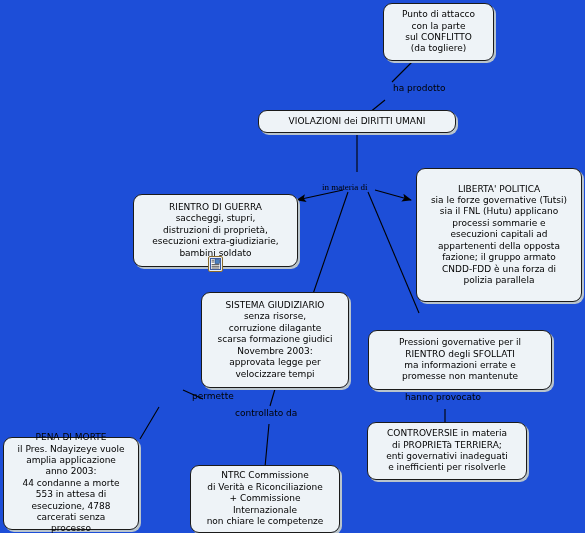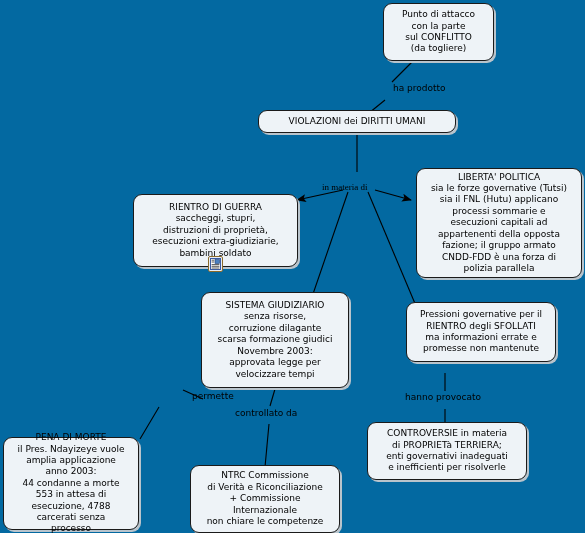--- a/index.html
+++ b/index.html
@@ -8,21 +8,21 @@
     padding: 0;
     background: #ffffff;
   }
   body {
     font-family: "DejaVu Sans", sans-serif;
   }
   #canvas {
     position: relative;
     width: 585px;
     height: 533px;
-    background: #0369a1;
+    background: #1d4ed8;
     overflow: hidden;
   }
   #edge-layer {
     position: absolute;
     left: 0;
     top: 0;
     width: 585px;
     height: 533px;
     pointer-events: none;
   }
@@ -128,21 +128,21 @@
       <rect x="2.5" y="2.5" width="10" height="11" fill="#ffffff" stroke="#3b5aa0" stroke-width="1"></rect>
       <rect x="7" y="3.5" width="4.5" height="4" fill="#4a7fbf" stroke="#1d3f77" stroke-width="0.6"></rect>
       <line x1="3.6" y1="4.2" x2="6.2" y2="4.2" stroke="#2b2b2b" stroke-width="0.8"></line>
       <line x1="3.6" y1="6.0" x2="6.2" y2="6.0" stroke="#2b2b2b" stroke-width="0.8"></line>
       <line x1="3.6" y1="8.6" x2="11.4" y2="8.6" stroke="#2b2b2b" stroke-width="0.8"></line>
       <line x1="3.6" y1="10.3" x2="11.4" y2="10.3" stroke="#2b2b2b" stroke-width="0.8"></line>
       <line x1="3.6" y1="12.0" x2="11.4" y2="12.0" stroke="#2b2b2b" stroke-width="0.8"></line>
     </svg>
   </span>
 
-  <div class="node" style="left:416px; top:168px; width:166px; height:110px;">
+  <div class="node" style="left:416px; top:168px; width:166px; height:134px;">
     <span class="txt">LIBERTA' POLITICA
 sia le forze governative (Tutsi)
 sia il FNL (Hutu) applicano
 processi sommarie e
 esecuzioni capitali ad
 appartenenti della opposta
 fazione; il gruppo armato
 CNDD-FDD è una forza di
 polizia parallela</span>
   </div>
@@ -150,21 +150,21 @@
   <div class="node" style="left:201px; top:292px; width:148px; height:96px;">
     <span class="txt">SISTEMA GIUDIZIARIO
 senza risorse,
 corruzione dilagante
 scarsa formazione giudici
 Novembre 2003:
 approvata legge per
 velocizzare tempi</span>
   </div>
 
-  <div class="node" style="left:368px; top:302px; width:150px; height:60px;margin-left:38px;">
+  <div class="node" style="left:368px; top:330px; width:184px; height:60px;">
     <span class="txt">Pressioni governative per il
 RIENTRO degli SFOLLATI
 ma informazioni errate e
 promesse non mantenute</span>
   </div>
 
   <div class="node" style="left:3px; top:437px; width:136px; height:93px;">
     <span class="txt">PENA DI MORTE
 il Pres. Ndayizeye vuole
 amplia applicazione

